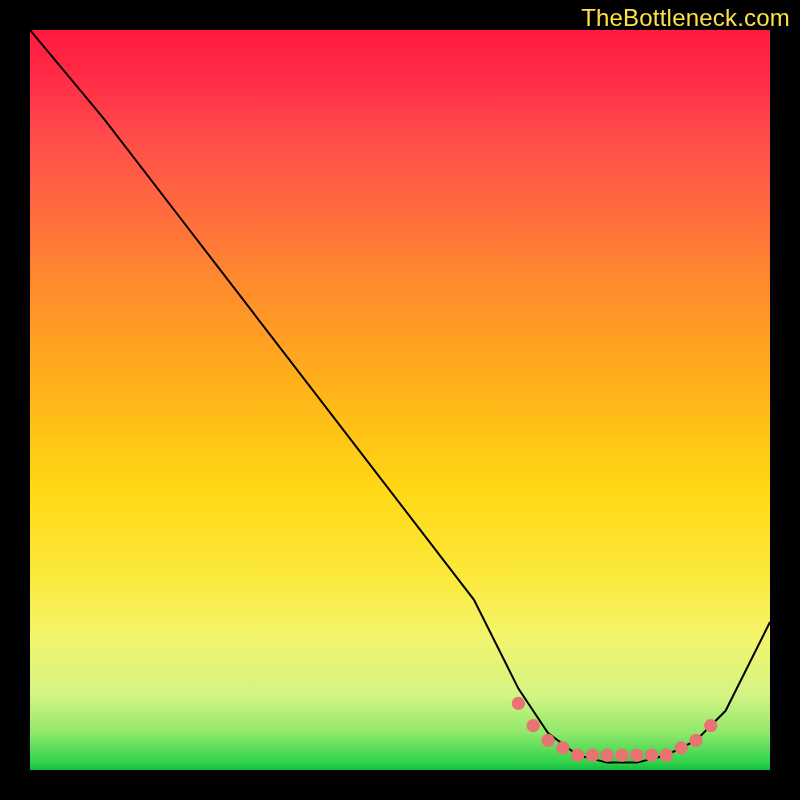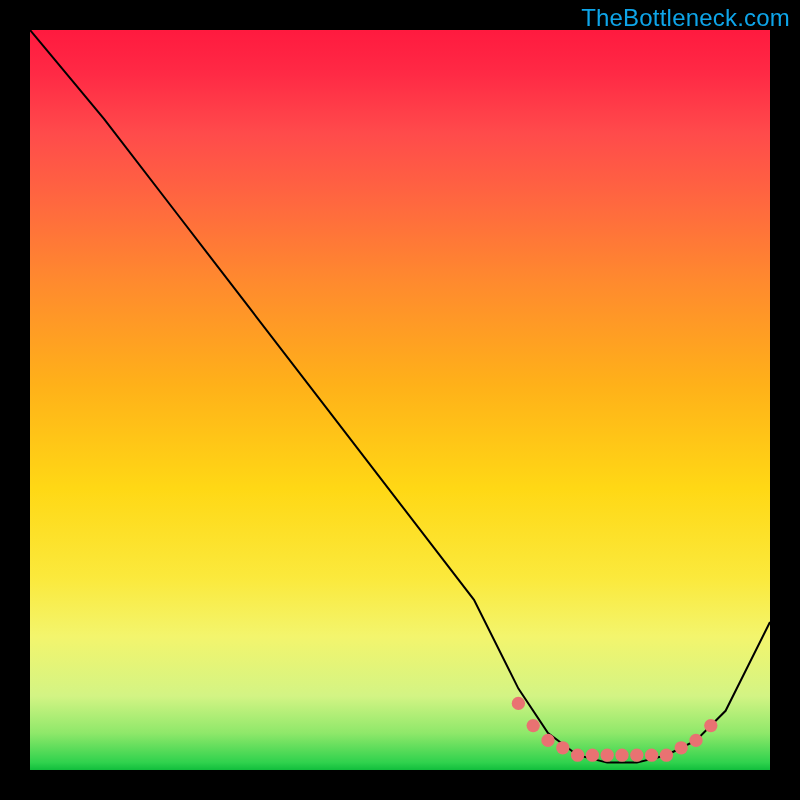--- a/index.html
+++ b/index.html
@@ -14,21 +14,21 @@
   .frame {
     position: relative;
     width: 800px;
     height: 800px;
     background: #000;
   }
   .watermark {
     position: absolute;
     top: 4px;
     right: 10px;
-    color: #0ea5e9;
+    color: #fde047;
     font-size: 24px;
     font-weight: 500;
     letter-spacing: 0.2px;
     z-index: 10;
     user-select: none;
     margin-left: 20px;
   }
   .plot {
     position: absolute;
     left: 30px;

